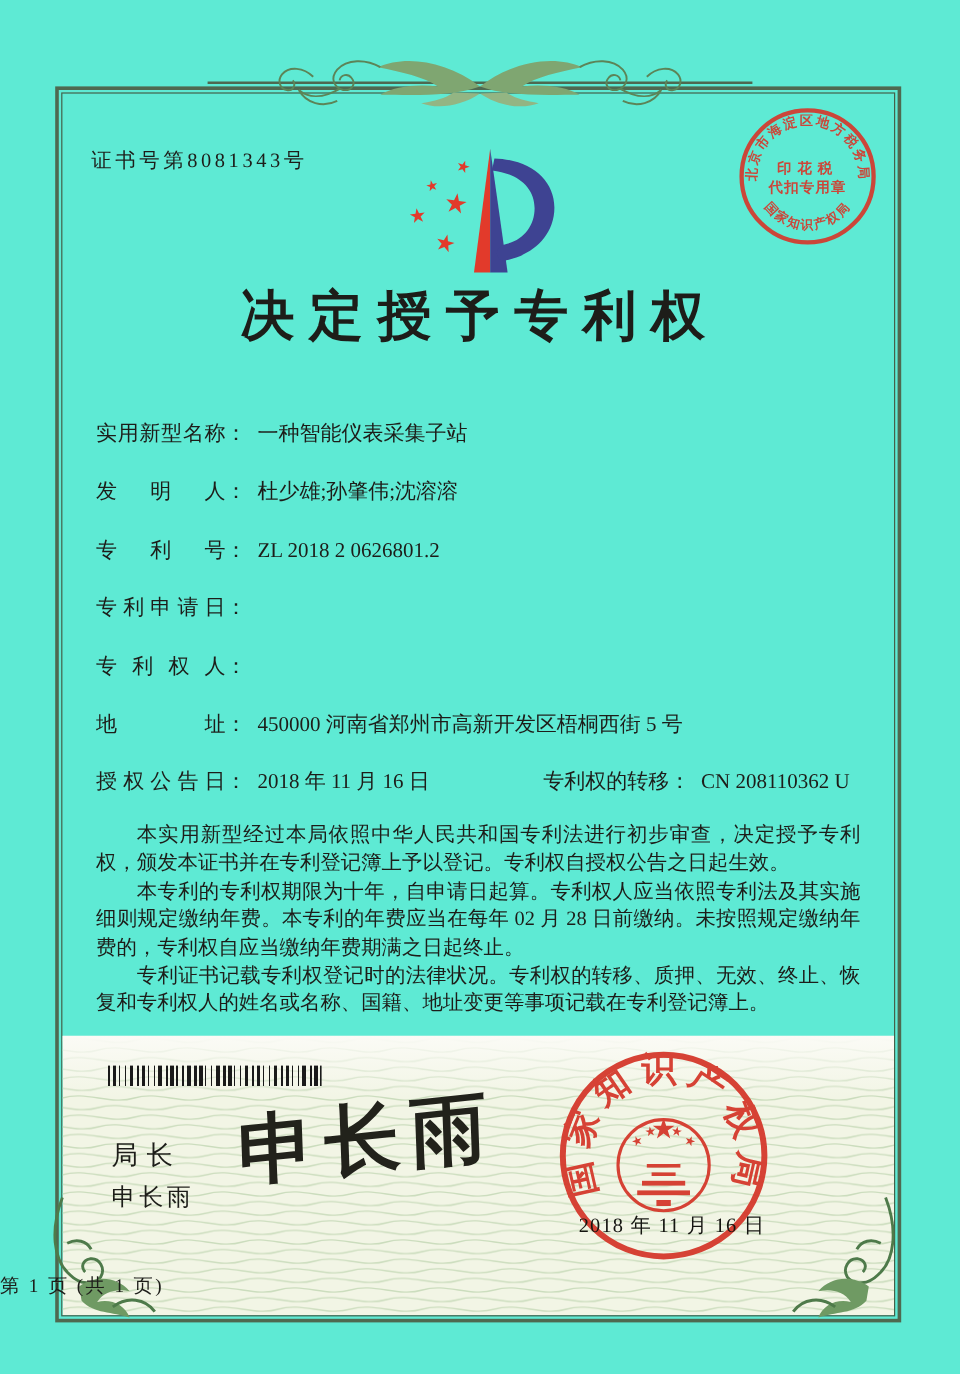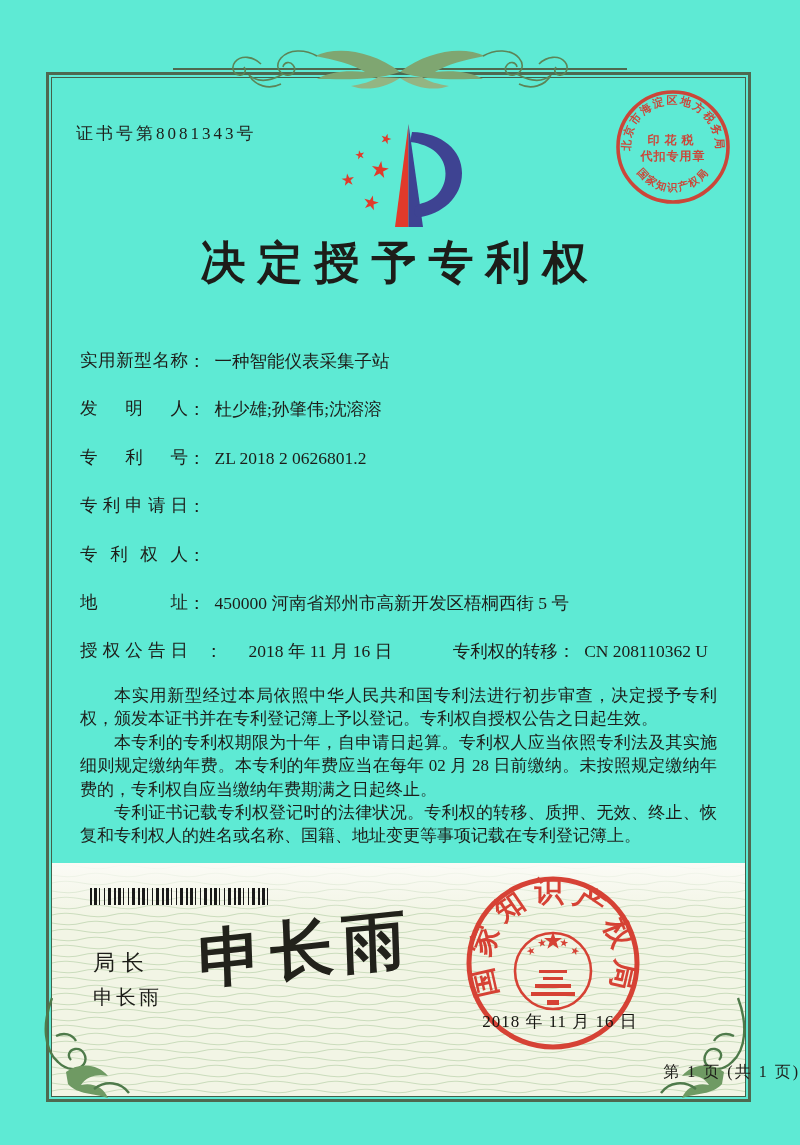--- a/index.html
+++ b/index.html
@@ -21,43 +21,43 @@
   .corner-left{left:36px;top:992px;}
   .corner-right{left:642px;top:992px;transform:scaleX(-1);}
   
   .cert-no{position:absolute;left:76px;top:122px;font-size:17px;letter-spacing:3px;}
   .logo{position:absolute;left:334px;top:120px;}
   .title{position:absolute;left:0;width:100%;top:233px;text-align:center;
     font-size:45px;font-weight:bold;letter-spacing:12px;}
   
   .fields{position:absolute;left:80px;top:347px;width:636px;font-size:17.5px;}
   .frow{display:flex;line-height:28px;margin-bottom:20.4px;white-space:nowrap;}
-  .flabel{display:inline-block;width:108px;text-align:justify;text-align-last:justify;font-family:Liberation Mono, monospace;}
+  .flabel{display:inline-block;width:108px;text-align:justify;text-align-last:justify;}
   .fcolon{margin-right:9px;}
-  .grant{display:flex;line-height:28px;margin-top:11px;white-space:nowrap;gap:17px;}
+  .grant{display:flex;line-height:28px;margin-top:11px;white-space:nowrap;}
   .grant-right{margin-left:auto;margin-right:8px;display:flex;}
   
   .body-text{position:absolute;left:80px;top:684px;width:637px;
     font-size:17px;line-height:23.4px;text-align:justify;}
   .body-text p{margin:0;text-indent:2em;}
   
   .barcode{position:absolute;left:90px;top:888px;width:178px;height:17px;
     background:repeating-linear-gradient(90deg,
       #1a1a1a 0 2px,transparent 2px 4px,#1a1a1a 4px 7px,transparent 7px 9px,
       #1a1a1a 9px 10px,transparent 10px 14px,#1a1a1a 14px 15px,transparent 15px 18px,
       #1a1a1a 18px 21px,transparent 21px 24px);}
   .gov-title{position:absolute;left:93px;top:948px;font-size:22px;letter-spacing:7px;}
   .gov-name{position:absolute;left:93px;top:984px;font-size:20px;letter-spacing:3px;}
   .autograph{position:absolute;left:198px;top:906px;font-size:64px;font-weight:bold;
     color:#22221b;letter-spacing:8px;transform:rotate(-6deg) skewX(-4deg);}
   .main-seal{position:absolute;left:464px;top:874px;opacity:.95;}
   .seal-date{position:absolute;left:470px;top:1010px;width:180px;text-align:center;
     font-size:17px;letter-spacing:1px;color:#151511;}
   .tax-stamp{position:absolute;left:612px;top:86px;opacity:.92;}
-  .footer{position:absolute;left:0;width:100%;top:1062px;text-align:right;
+  .footer{position:absolute;left:0;width:100%;top:1062px;text-align:left;
     font-size:16px;letter-spacing:2px;}
   .z2{z-index:2;}
 </style>
 </head>
 <body>
 
 <div class="page">
 
   <svg width="0" height="0" style="position:absolute">
     <defs>

